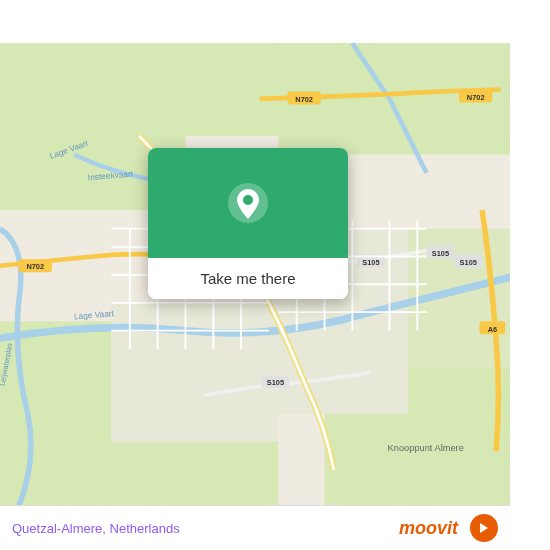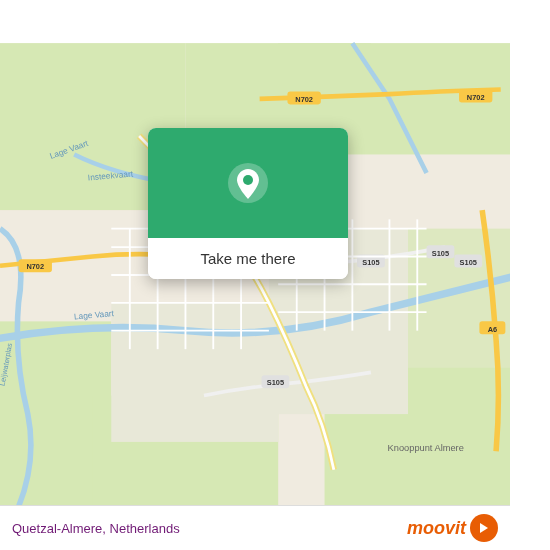--- a/index.html
+++ b/index.html
@@ -22,21 +22,21 @@
     #map-bg {
       width: 100%;
       height: 100%;
       position: absolute;
       top: 0; left: 0;
     }
 
     
     #popup-card {
       position: absolute;
-      top: 128px;
+      top: 148px;
       left: 148px;
       width: 200px;
       background: white;
       border-radius: 8px;
       box-shadow: 0 4px 16px rgba(0,0,0,0.3);
       overflow: hidden;
       z-index: 10;
     }
 
     #popup-green-area {
@@ -81,28 +81,28 @@
       z-index: 10;
     }
 
     #copyright-text {
       font-size: 11px;
       color: #666;
     }
 
     #location-name {
       font-size: 13px;
-      color: #701a75;
+      color: #8b5cf6;
       font-weight: 500;
     }
 
     #moovit-logo {
       display: flex;
       align-items: center;
-      gap: 4px;
+      gap: 12px;
     }
 
     #moovit-logo-text {
       font-size: 18px;
       font-weight: bold;
       color: #e85d04;
       font-style: italic;
     }
 
     #moovit-logo-icon {

